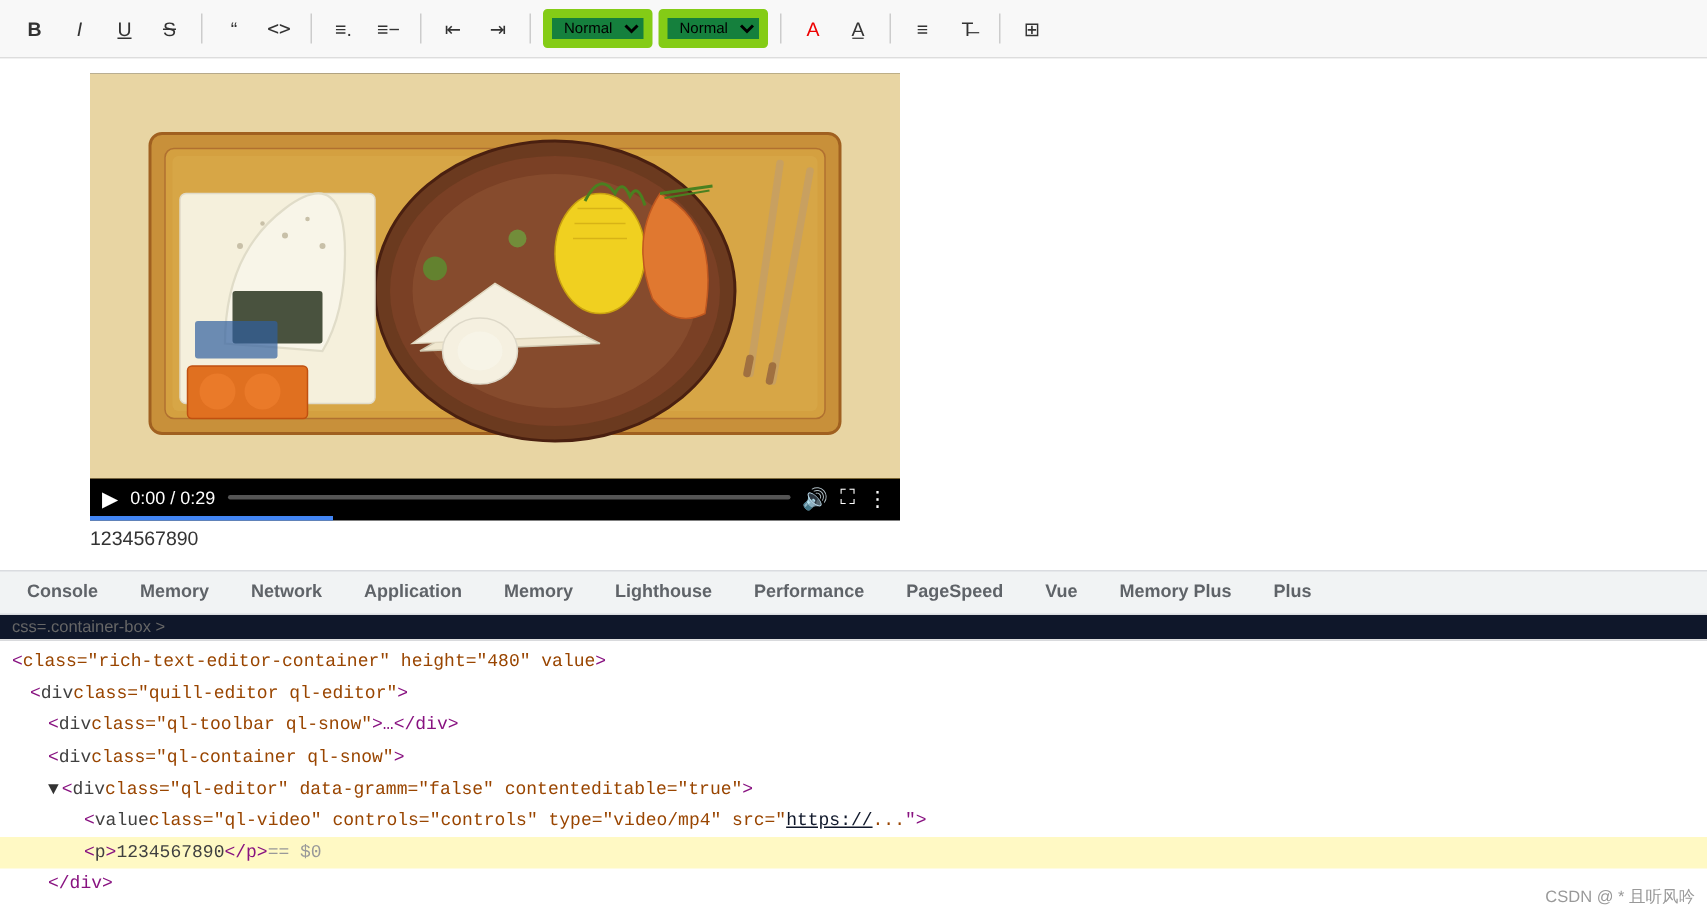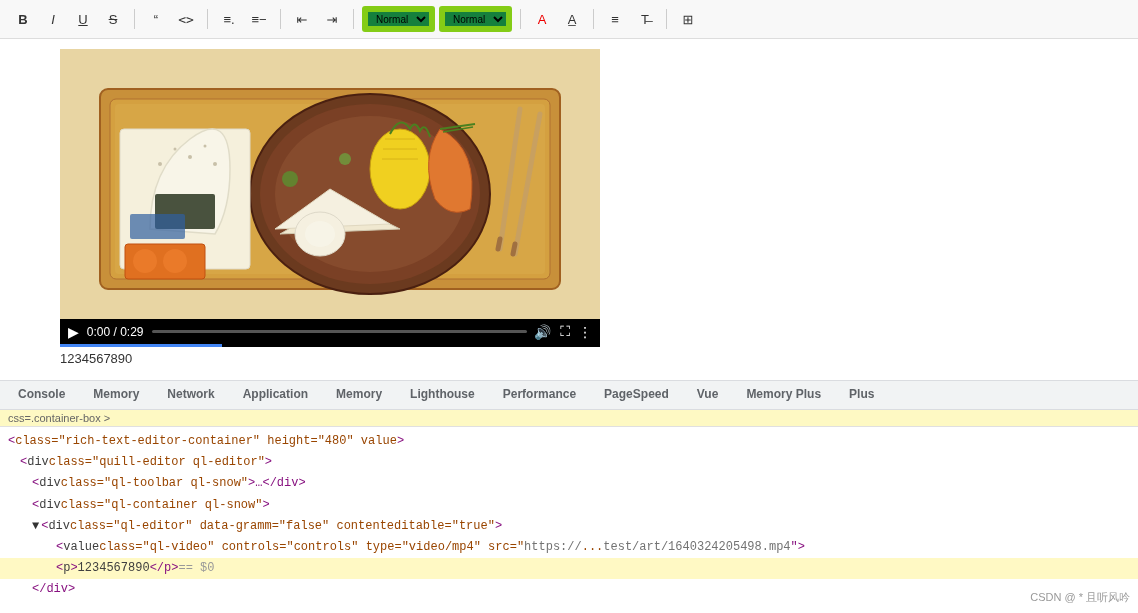--- a/index.html
+++ b/index.html
@@ -187,31 +187,31 @@
     .code-line {
       padding: 1px 8px;
       display: flex;
       align-items: baseline;
       gap: 0;
     }
 
     .html-tag { color: #881280; }
     .html-attr { color: #994500; }
     .html-text { color: #404040; }
-    .code-link { color: #737373; cursor: pointer; }
+    .code-link { color: #0f172a; text-decoration: underline; cursor: pointer; }
     .code-comment { color: #999; }
     .arrow { color: #333; cursor: pointer; margin-right: 2px; }
     .highlight-line { background: #fff9c4; }
 
     
     .breadcrumb-bar {
       padding: 2px 8px;
       font-size: 11px;
       color: #666;
-      background: #fef9c3;
+      background: #0f172a;
       border-bottom: 1px solid #e0e0e0;
       flex-shrink: 0;
     }
 
     
     .watermark {
       position: fixed;
       bottom: 8px;
       right: 8px;
       font-size: 11px;
@@ -399,21 +399,20 @@
         <span class="html-tag">&gt;</span>
     </div>
 
     <div class="code-line">
       <span style="padding-left:48px"></span>
       <span class="html-tag">&lt;</span>
         <span class="html-text">value </span>
         <span class="html-attr">class="ql-video" controls="controls" type="video/mp4" src="</span>
         <a class="code-link">https://</a>
         <span class="html-attr">...</span>
-        <a class="code-link">test/art/1640324205498.mp4</a>
         <span class="html-tag">"&gt;</span>
     </div>
 
 
     <div class="code-line highlight-line">
       <span style="padding-left:48px"></span>
       <span class="html-tag">&lt;</span>
         <span class="html-text">p</span>
         <span class="html-tag">&gt;</span>
         <span class="html-text">1234567890</span>

